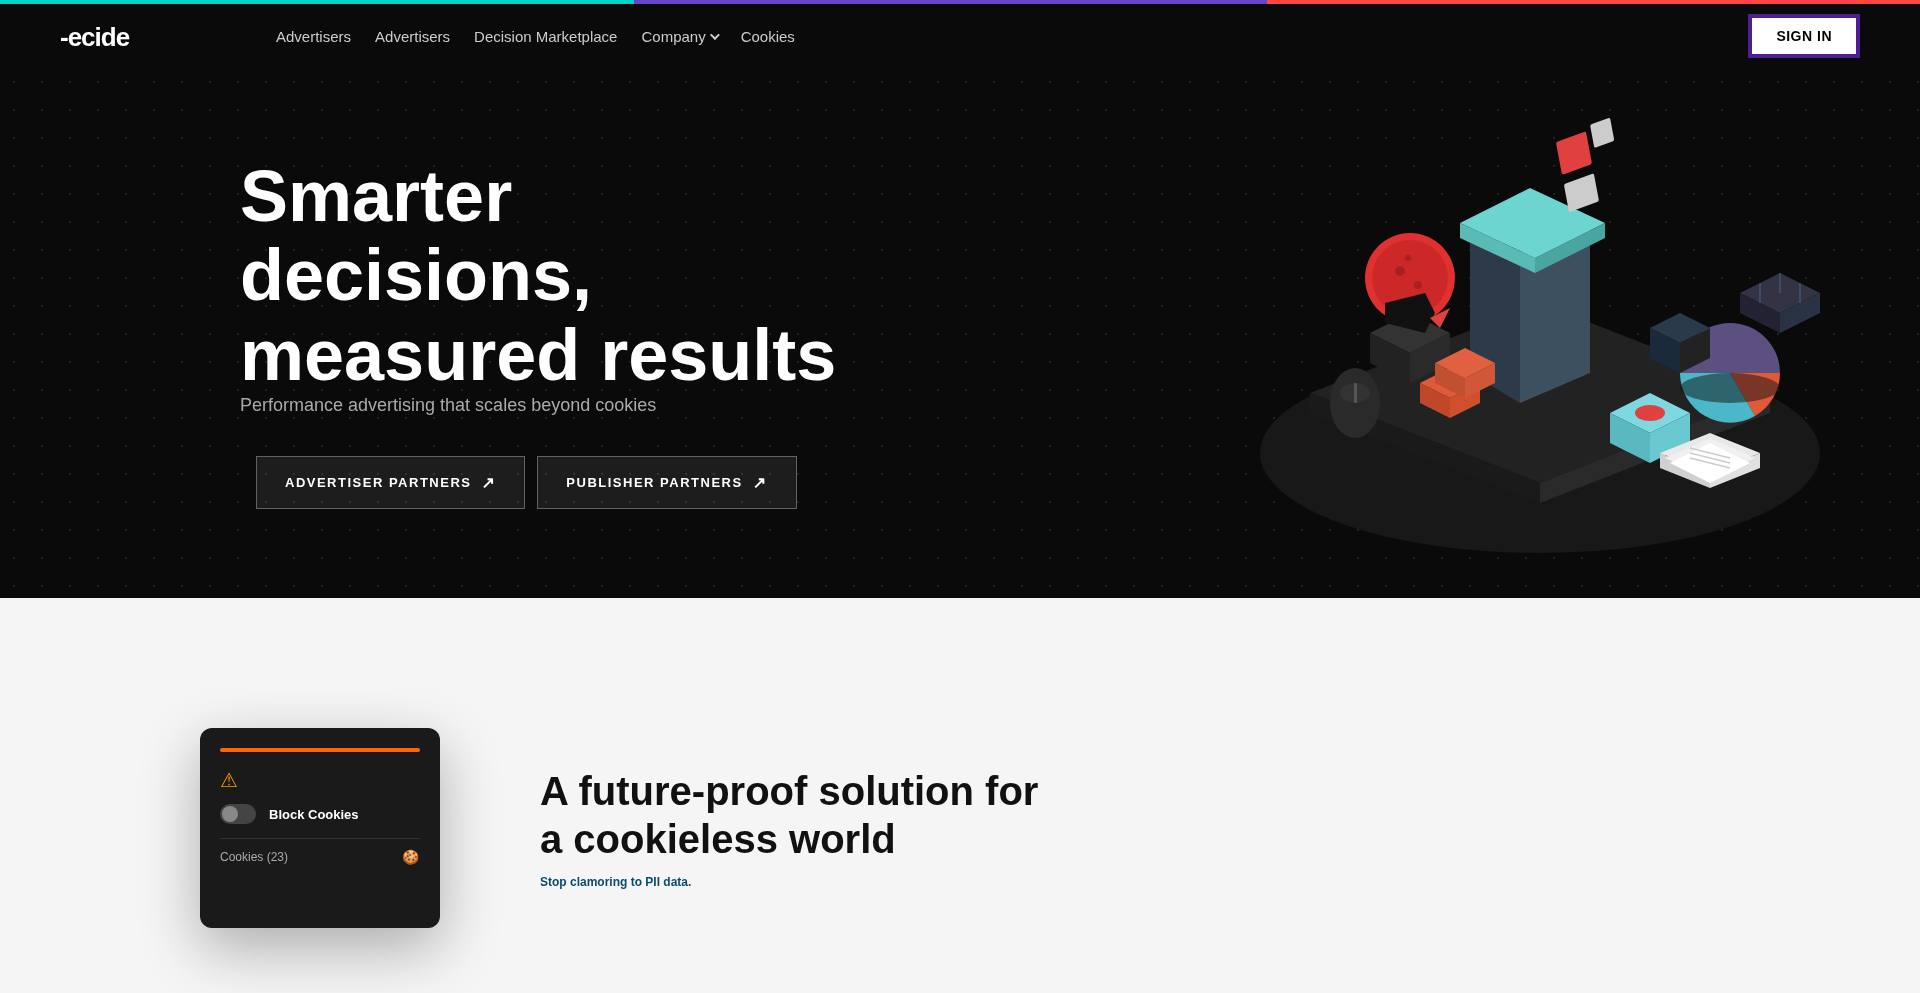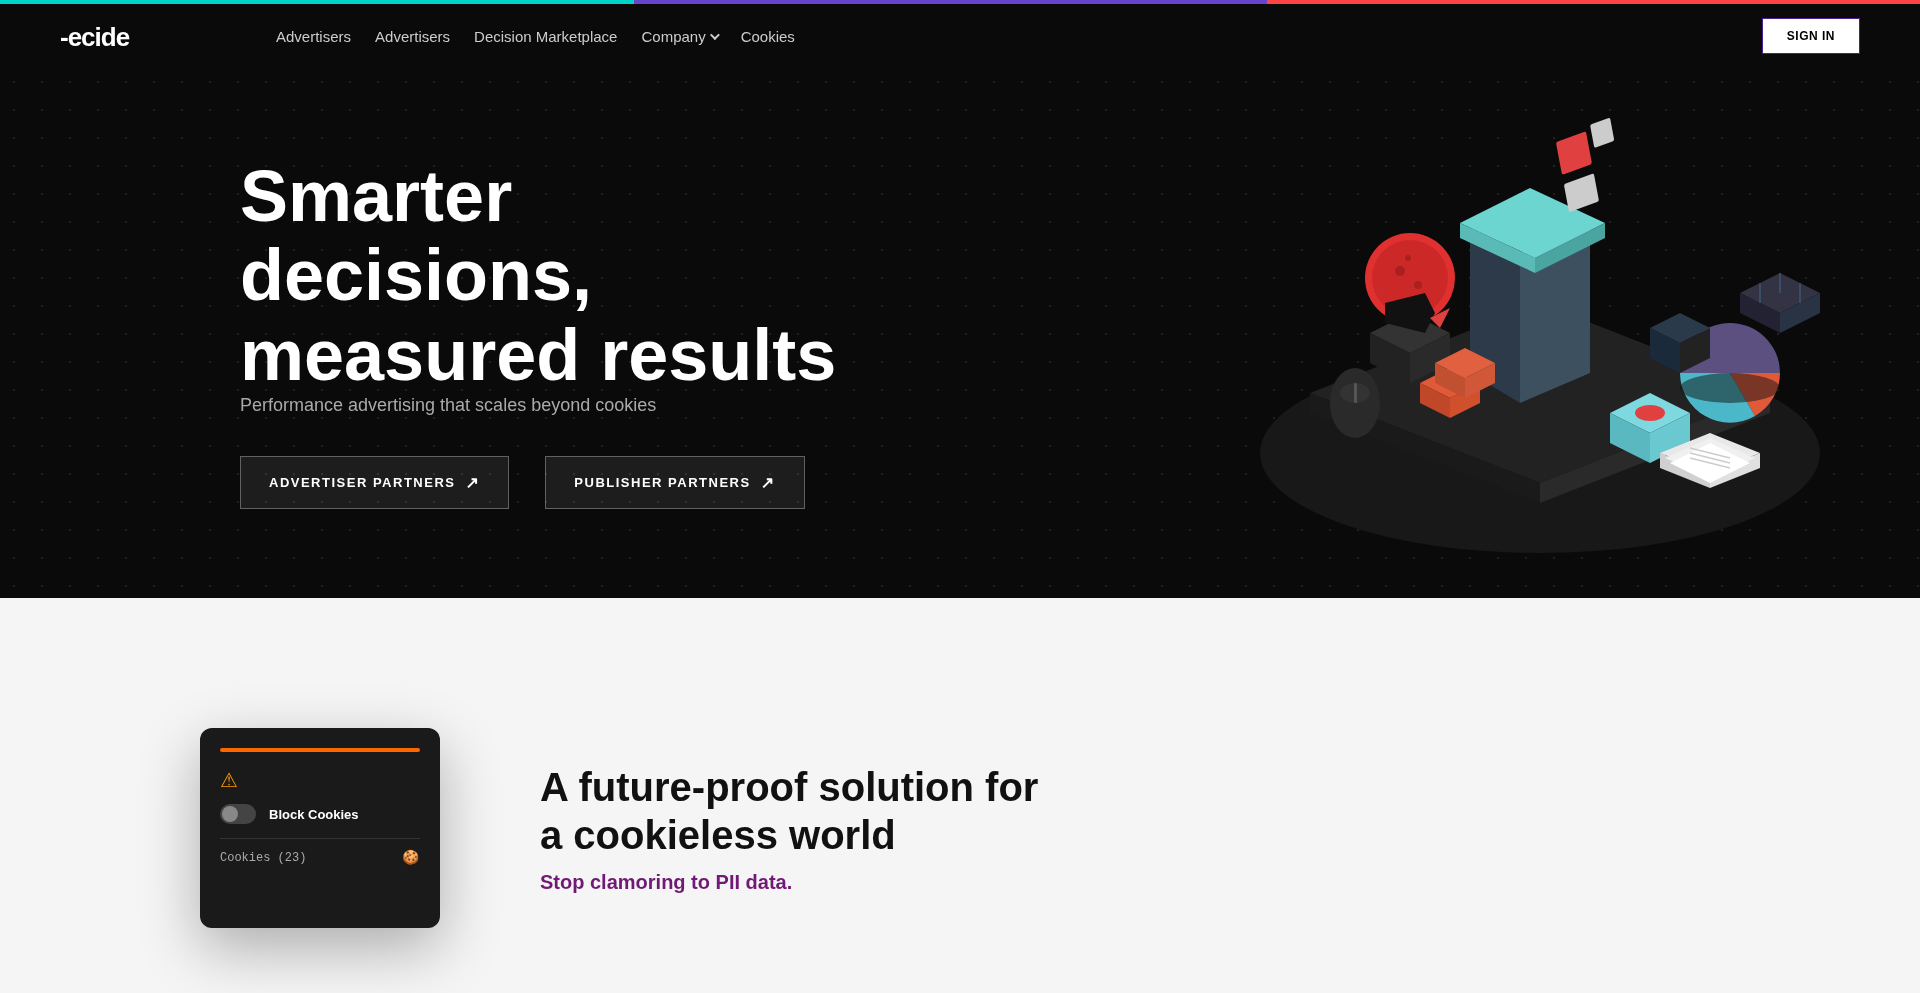--- a/index.html
+++ b/index.html
@@ -51,23 +51,23 @@
       border: 2px solid #ccc;
       border-top: none;
       border-left: none;
       width: 7px;
       height: 7px;
       transform: rotate(45deg) translateY(-2px);
     }
     .sign-in-btn {
       background: #fff;
       color: #000;
-      border: 1px solid #4c1d95;
+      border: 4px solid #4c1d95;
       padding: 10px 24px;
-      font-size: 12px;
+      font-size: 14px;
       font-weight: 700;
       letter-spacing: 0.5px;
       cursor: pointer;
       text-transform: uppercase;
     }
 
     
     .hero {
       background: #0a0a0a;
       background-image: radial-gradient(circle, #222 1px, transparent 1px);
@@ -89,21 +89,22 @@
       font-weight: 800;
       line-height: 1.1;
     }
     .hero-subtitle {
       color: #aaa;
       font-size: 18px;
       margin-bottom: 40px;
     }
     .hero-buttons {
       display: flex;
-      gap: 36px;
+      gap: 12px;
+      margin-left: 16px;
     }
     .hero-btn {
       background: rgba(255,255,255,0.08);
       color: #fff;
       border: 1px solid rgba(255,255,255,0.3);
       padding: 16px 28px;
       font-size: 13px;
       font-weight: 700;
       letter-spacing: 1.5px;
       text-transform: uppercase;
@@ -185,21 +186,20 @@
     }
     .mockup-divider {
       border: none;
       border-top: 1px solid #333;
       margin: 10px 0;
     }
     .mockup-cookies-row {
       display: flex;
       align-items: center;
       justify-content: space-between;
-      font-family: Liberation Mono, monospace;
     }
     .mockup-cookies-label {
       color: #aaa;
       font-size: 12px;
     }
     .mockup-cookie-icon {
       color: #ff4444;
       font-size: 14px;
     }
 
@@ -207,22 +207,22 @@
       flex: 1;
     }
     .section-heading {
       font-size: 40px;
       font-weight: 800;
       color: #111;
       line-height: 1.2;
       margin-bottom: 12px;
     }
     .section-highlight {
-      color: #701a75;
-      font-size: 20px;
+      color: #0c4a6e;
+      font-size: 12px;
       font-weight: 600;
     }
   </style>
 </head>
 <body>
 
 <div class="top-bar"></div>
 
 <nav>
   <a class="logo" href="#">

